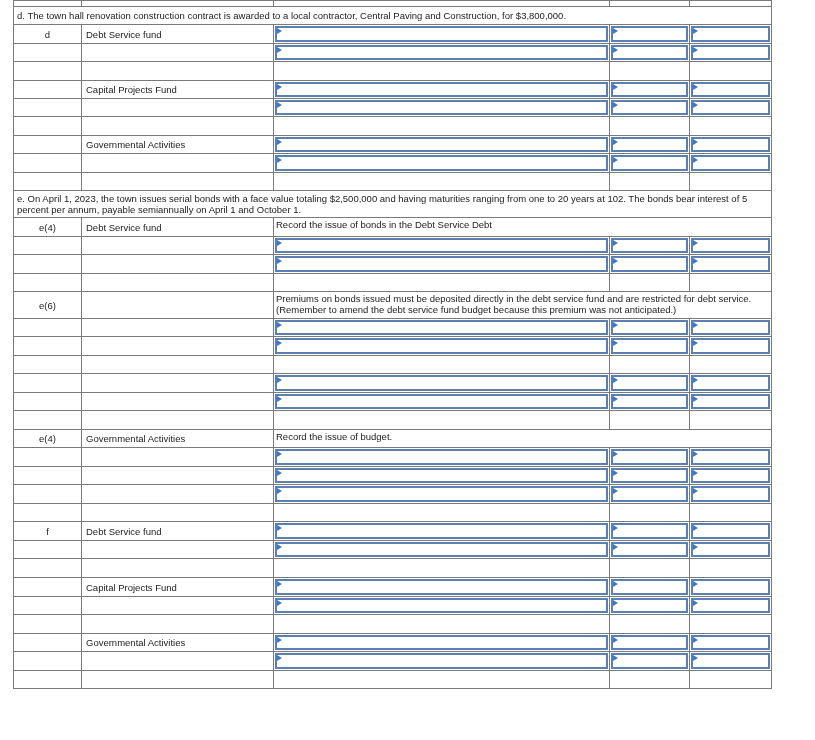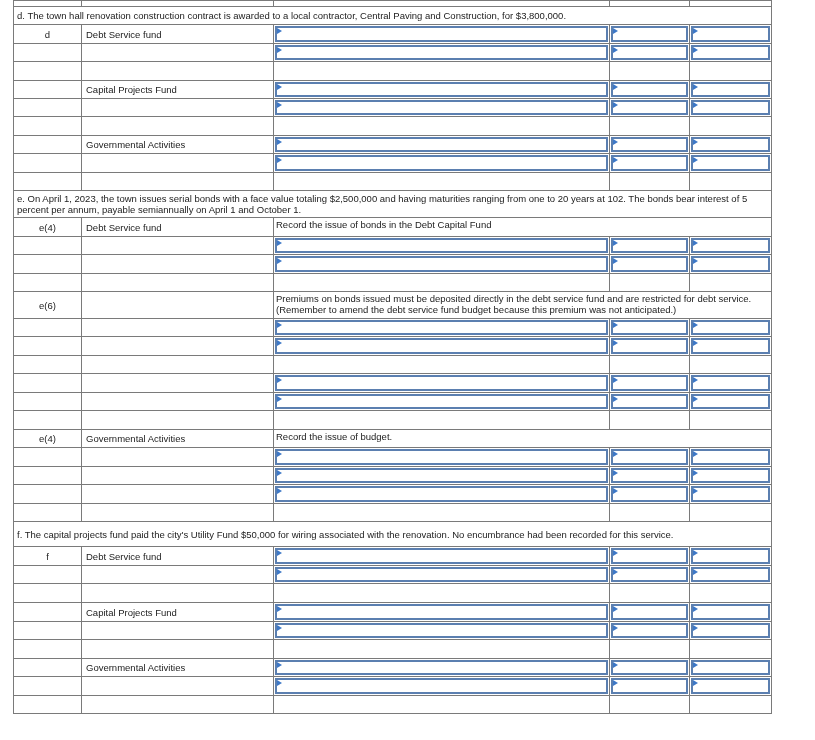--- a/index.html
+++ b/index.html
@@ -180,21 +180,21 @@
         <td></td>
       </tr>
 
     <tr style="height:23px">
       <td colspan="5" class="desc">e. On April 1, 2023, the town issues serial bonds with a face value totaling $2,500,000 and having maturities ranging from one to 20 years at 102. The bonds bear interest of 5 percent per annum, payable semiannually on April 1 and October 1.</td>
     </tr>
 
     <tr style="height:19px">
       <td class="ref">e(4)</td>
       <td class="fund">Debt Service fund</td>
-      <td colspan="3" class="note">Record the issue of bonds in the Debt Capital Fund</td>
+      <td colspan="3" class="note">Record the issue of bonds in the Debt Service Debt</td>
     </tr>
     <tr style="height:18px">
       <td></td>
         <td></td>
       <td class="inp">
           <div class="box">
             <input style="">
           </div>
         </td>
       <td class="inp">
@@ -395,23 +395,20 @@
         </td>
     </tr>
     <tr style="height:18px">
         <td></td>
         <td></td>
         <td></td>
         <td></td>
         <td></td>
       </tr>
 
-    <tr style="height:25px">
-      <td colspan="5" class="desc">f. The capital projects fund paid the city's Utility Fund $50,000 for wiring associated with the renovation. No encumbrance had been recorded for this service.</td>
-    </tr>
     <tr style="height:19px">
       <td class="ref">f</td>
       <td class="fund">Debt Service fund</td>
       <td class="inp">
           <div class="box">
             <input style="">
           </div>
         </td>
       <td class="inp">
           <div class="box">

